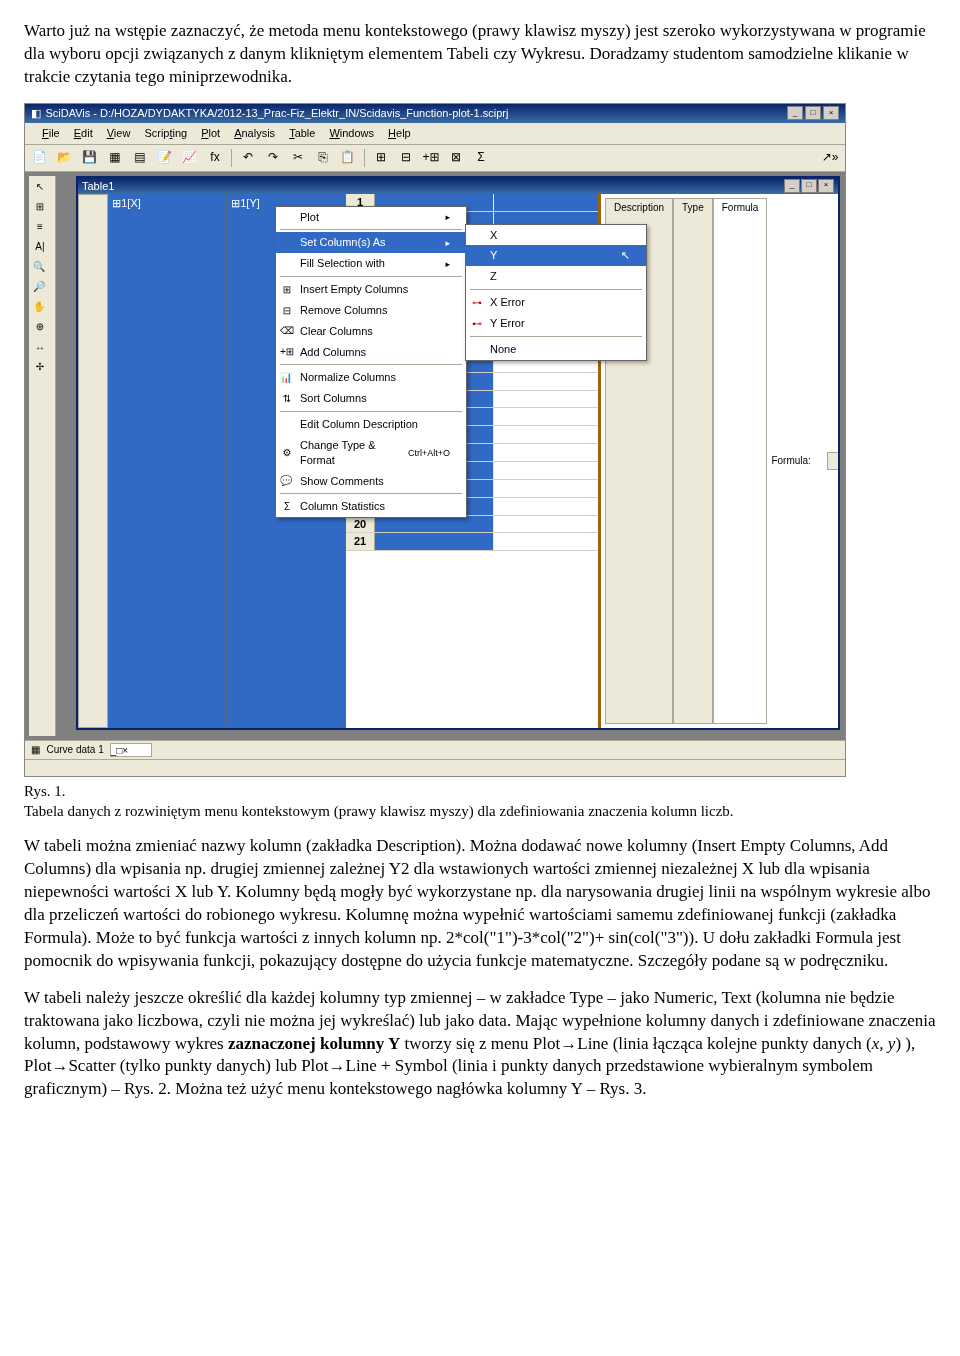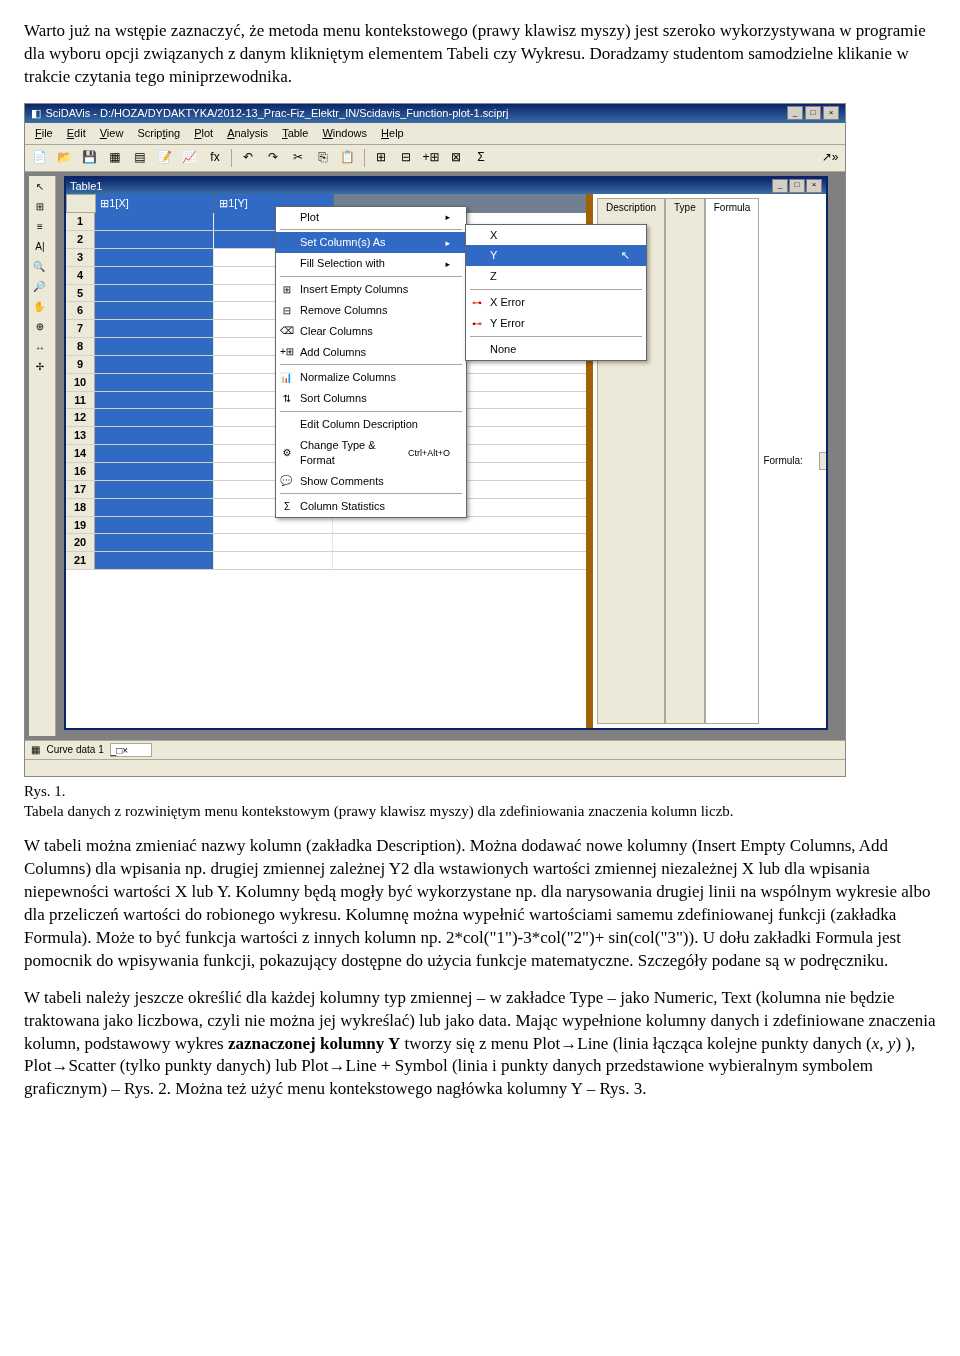--- a/index.html
+++ b/index.html
@@ -2,34 +2,34 @@
 <html><head>
 <meta charset="utf-8">
 <style>
 body{margin:0;font-family:"Times New Roman",serif;font-size:17px;line-height:1.35;color:#000;background:#fff;padding:20px 24px;width:912px}
 p{margin:0 0 14px 0}
 .figcap{font-size:15px;margin:4px 0 14px 0}
 .screenshot{font-family:Tahoma,Arial,sans-serif;font-size:11px;margin:6px 0 2px 0;border:1px solid #888;width:820px}
 .titlebar{background:linear-gradient(#0a246a,#3a6ea5);color:#fff;padding:2px 6px;font-size:11px;display:flex;align-items:center;gap:4px}
 .titlebar .x{margin-left:auto;display:flex;gap:2px}
 .winbtn{width:14px;height:12px;background:#d4d0c8;border:1px solid #808080;font-size:8px;display:flex;align-items:center;justify-content:center;color:#000}
-.menubar{background:#ece9d8;padding:2px 4px;border-bottom:1px solid #aca899;display:flex;gap:2px}
+.menubar{background:#ece9d8;padding:2px 11px;border-bottom:1px solid #aca899;display:flex;gap:2px}
 .menubar span{padding:1px 6px}
 .menubar span u{text-decoration:underline}
 .toolbar{background:#ece9d8;padding:2px 4px;border-bottom:1px solid #aca899;display:flex;gap:3px;align-items:center}
 .tbtn{width:20px;height:20px;border:1px solid #ece9d8;display:flex;align-items:center;justify-content:center;font-size:12px}
 .sep{width:1px;height:18px;background:#aca899;margin:0 2px}
 .mdi{background:#808080;padding:4px;height:560px;display:flex;gap:0;position:relative}
 .sidetools{width:22px;background:#ece9d8;border-right:1px solid #aca899;display:flex;flex-direction:column;gap:2px;padding:2px}
 .sidetools div{width:18px;height:18px;font-size:10px;text-align:center;line-height:18px}
-.inner{border:2px solid #0a246a;background:#fff;width:760px;height:550px;display:flex;flex-direction:column;margin-left:8px}
+.inner{border:2px solid #0a246a;background:#fff;width:760px;height:550px;display:flex;flex-direction:column;margin-left:20px}
 .inner .ititle{background:linear-gradient(#0a246a,#3a6ea5);color:#fff;padding:1px 4px;display:flex}
 .inner .ititle .x{margin-left:auto;display:flex;gap:1px}
 .tablewrap{display:flex;flex:1;overflow:hidden}
-.datatable{flex:0 0 520px;display:flex;flex-direction:column;overflow:hidden;border-right:7px solid #a16207}
+.datatable{flex:0 0 520px;display:flex;flex-direction:row;overflow:hidden;border-right:3px solid #a16207}
 .thead{display:flex;background:#708090;color:#fff}
 .thead .rh{width:28px;background:#ece9d8;border:1px solid #aca899}
 .thead .ch{width:110px;padding:2px 4px;border-right:1px solid #5a6978;color:#fff;background:#316ac5}
 .trow{display:flex;border-bottom:1px solid #d4d0c8}
 .trow .rh{width:28px;background:#ece9d8;border-right:1px solid #aca899;text-align:center;padding:1px 0;font-weight:bold}
 .trow .cell{width:110px;border-right:1px solid #e8e8e8;padding:1px 4px;background:#316ac5}
 .trow .cell.w{background:#fff}
 .sidepanel{flex:1;padding:4px;background:#fff;display:flex;flex-direction:row;gap:4px}
 .tabs{display:flex;gap:0;border-bottom:1px solid #aca899}
 .tab{padding:2px 8px;background:#ece9d8;border:1px solid #aca899;border-bottom:none;font-size:10px}

